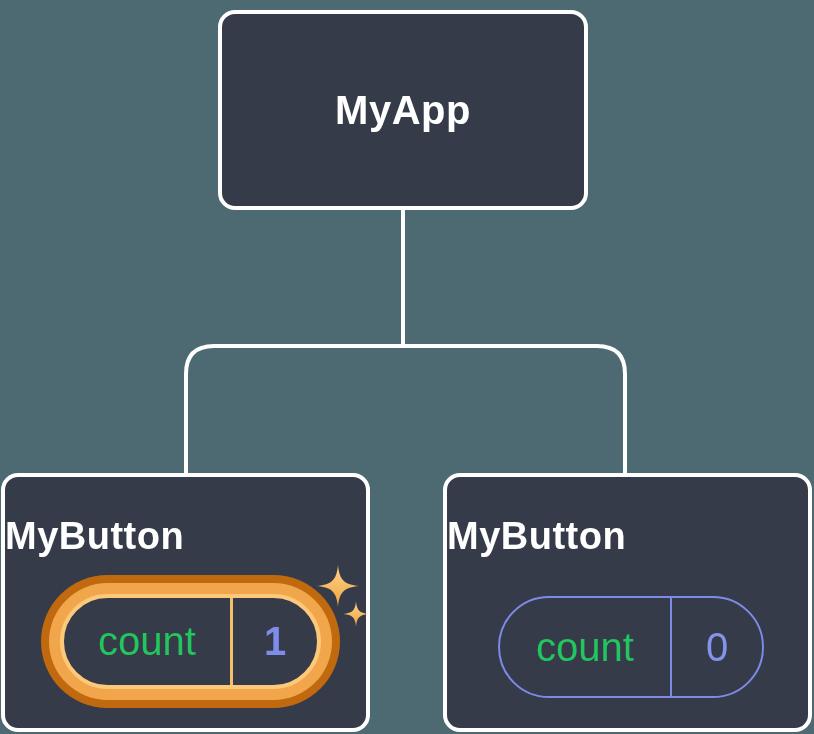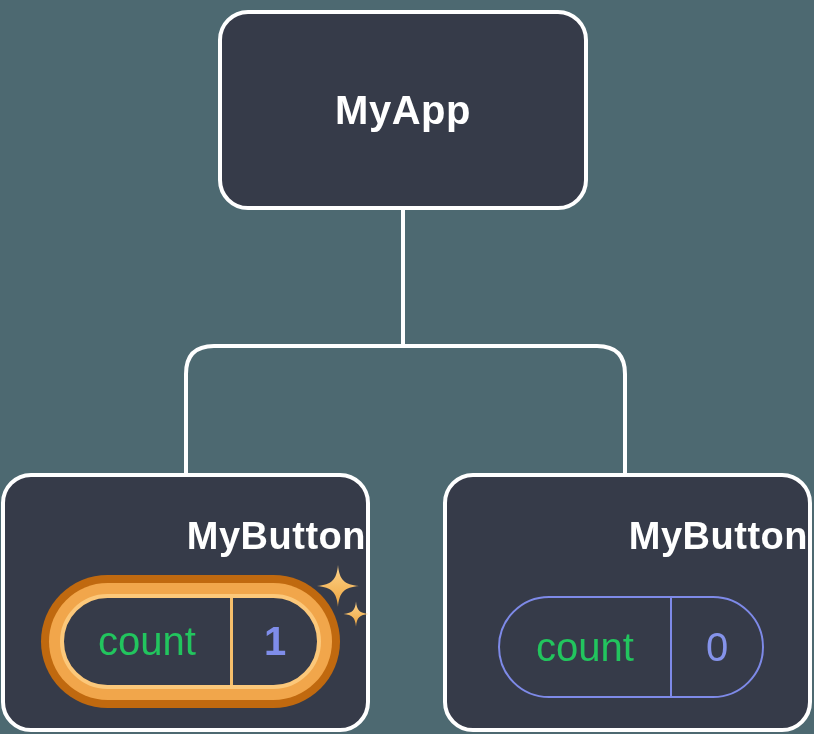--- a/index.html
+++ b/index.html
@@ -18,21 +18,21 @@
     left: 0; top: 0;
     width: 814px; height: 734px;
     pointer-events: none;
   }
 
   .node {
     position: absolute;
     box-sizing: border-box;
     background: #363b49;
     border: 4px solid #ffffff;
-    border-radius: 30px;
+    border-radius: 17px;
   }
 
   .node-root {
     left: 218px; top: 10px;
     width: 370px; height: 200px;
     display: flex;
     align-items: center;
     justify-content: center;
   }
 
@@ -48,21 +48,21 @@
     top: 473px;
     width: 369px; height: 259px;
   }
   .node-left  { left: 1px;  }
   .node-right { left: 443px; }
 
   .node-child .node-label {
     position: absolute;
     left: 0; right: 0;
     top: 38px;
-    text-align: right;
+    text-align: left;
     font-size: 38px;
   }
 
   
   .pill {
     position: absolute;
     box-sizing: border-box;
     display: flex;
     align-items: stretch;
     border-radius: 999px;

